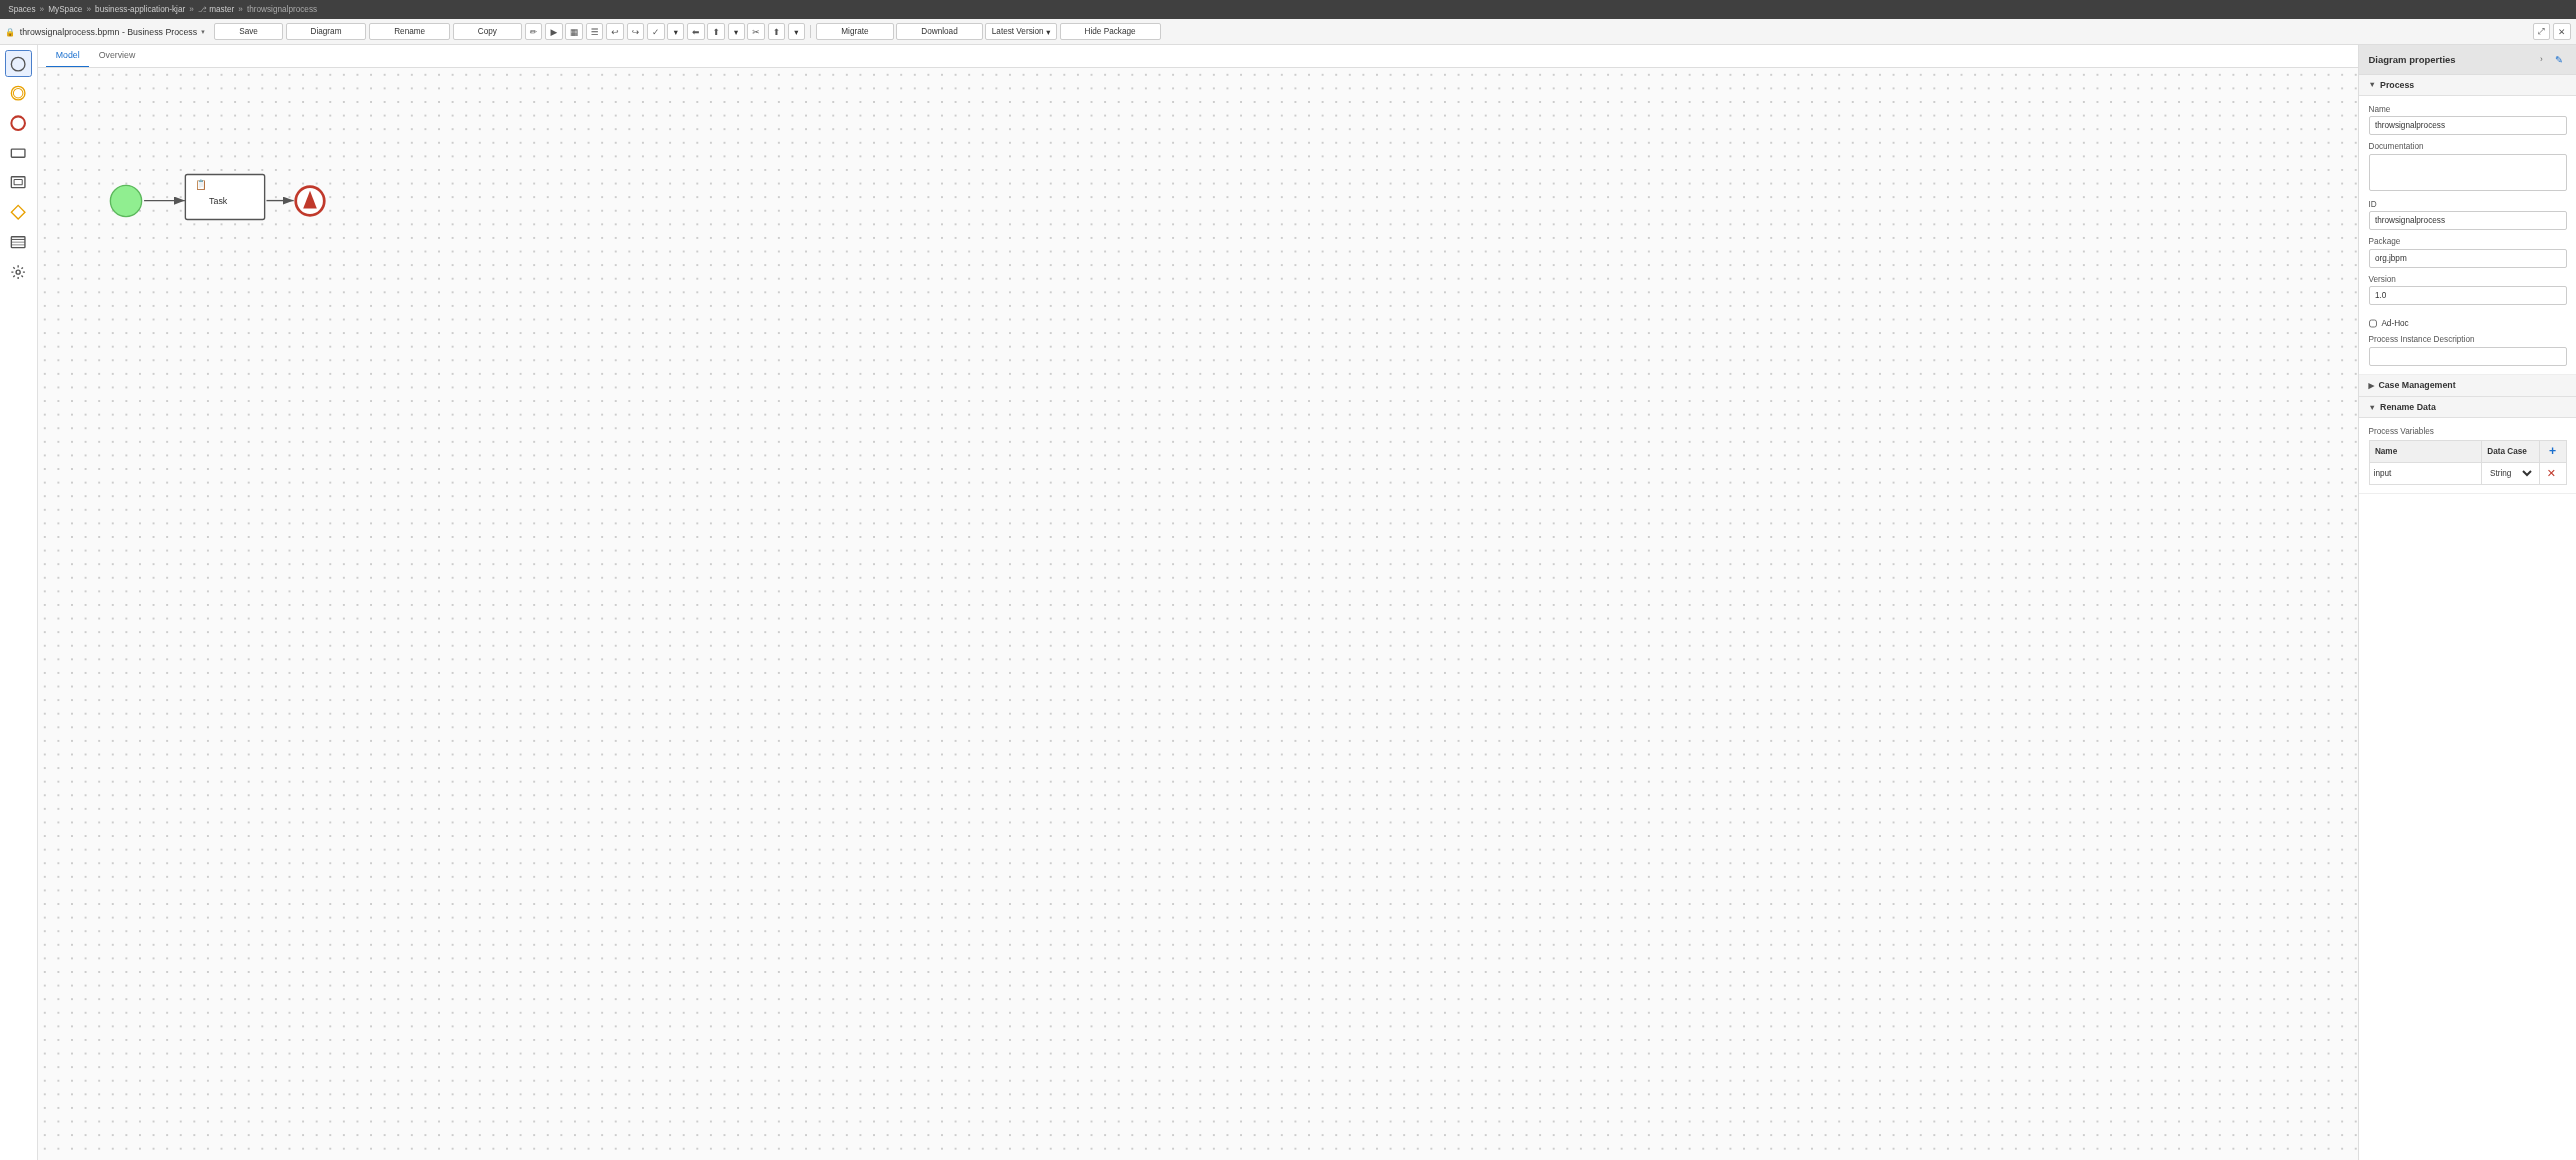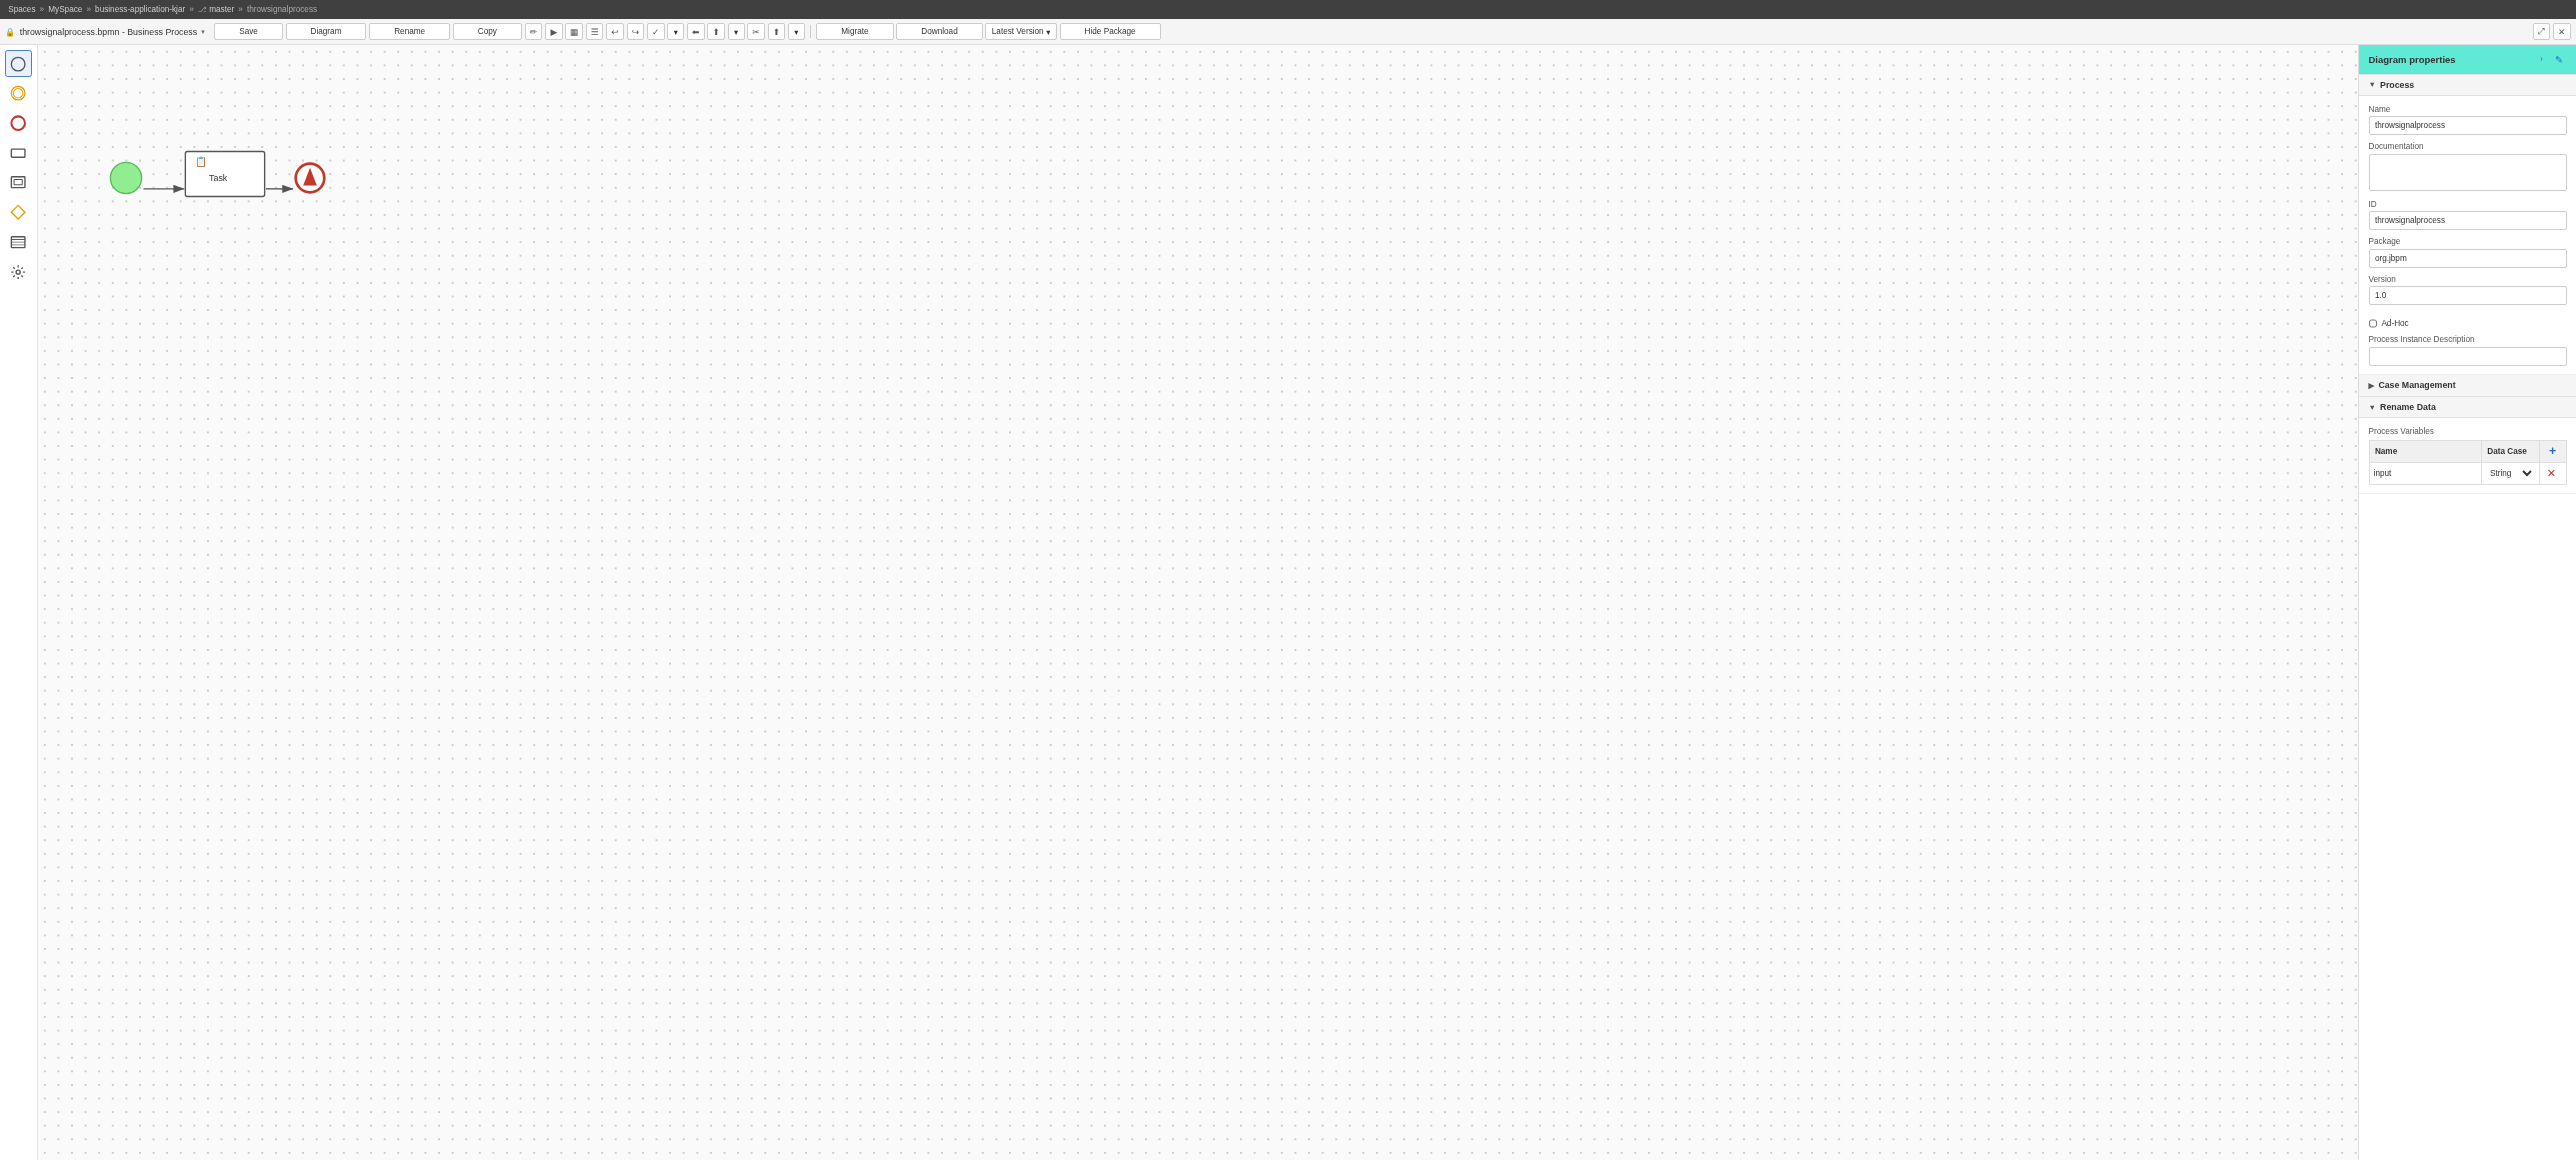--- a/index.html
+++ b/index.html
@@ -164,21 +164,21 @@
       display: flex;
       flex-direction: column;
       overflow-y: auto;
     }
     #right-panel-header {
       display: flex;
       align-items: center;
       justify-content: space-between;
       padding: 6.8px 9.5px;
       border-bottom: 0.7px solid #ddd;
-      background: #5eead4;
+      background: #e5e5e5;
     }
     .panel-title {
       font-size: 9.5px;
       font-weight: 600;
       color: #333;
     }
     .panel-collapse-btn {
       width: 15px;
       height: 15px;
       display: flex;
@@ -423,20 +423,24 @@
     <div class="tool-btn" title="Settings">
       <svg width="16.3" height="16.3" viewBox="0 0 24 24">
         <circle cx="12" cy="12" r="3" fill="none" stroke="#555" stroke-width="2"></circle>
         <path d="M12 2v3M12 19v3M2 12h3M19 12h3M4.9 4.9l2.1 2.1M16.9 16.9l2.1 2.1M4.9 19.1l2.1-2.1M16.9 7.1l2.1-2.1" stroke="#555" stroke-width="2" fill="none"></path>
       </svg>
     </div>
   </div>
 
   <div id="canvas-area">
 
+    <div id="tabs-bar">
+      <div class="tab active">Model</div>
+      <div class="tab">Overview</div>
+    </div>
 
     <div id="bpmn-canvas">
       <svg id="canvas-svg" viewBox="0 0 3410 1606" width="2320" height="1093">
 
         <line x1="155" y1="195" x2="215" y2="195" stroke="#555" stroke-width="2" marker-end="url(#arrowhead)"></line>
 
         <line x1="335" y1="195" x2="375" y2="195" stroke="#555" stroke-width="2" marker-end="url(#arrowhead)"></line>
         <defs>
           <marker id="arrowhead" markerWidth="8" markerHeight="6" refX="8" refY="3" orient="auto">
             <polygon points="0 0, 8 3, 0 6" fill="#555"></polygon>

